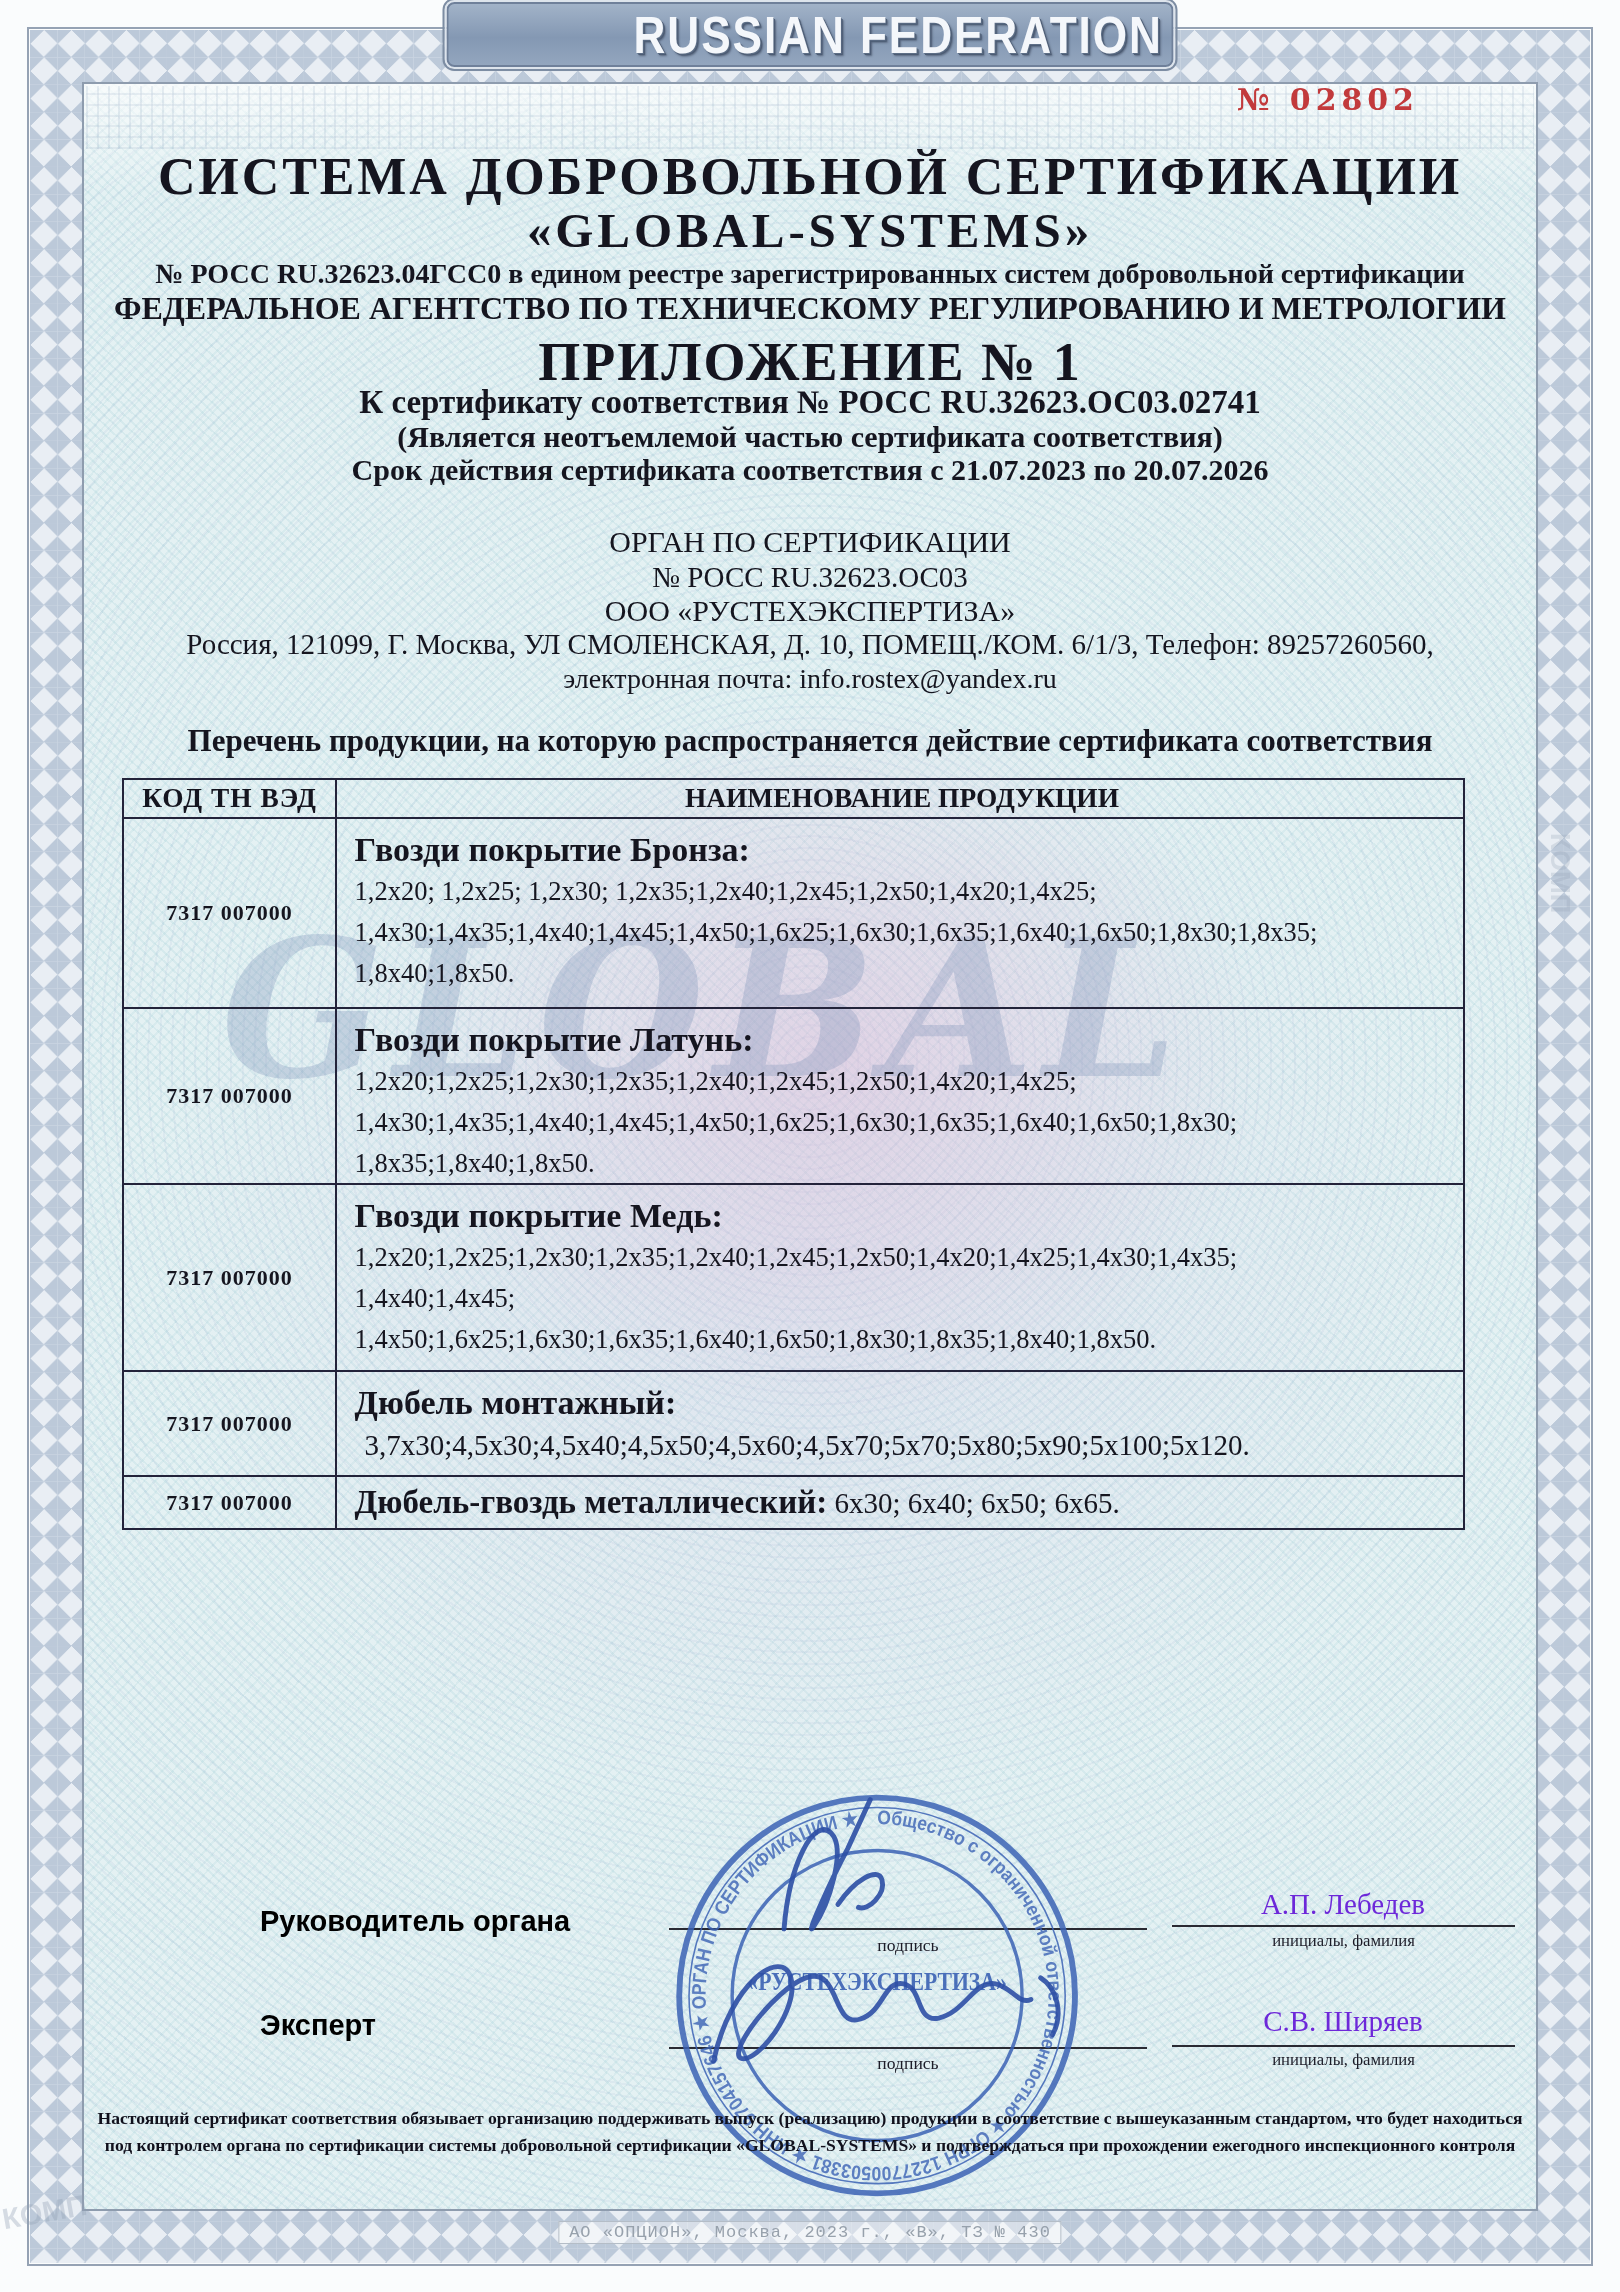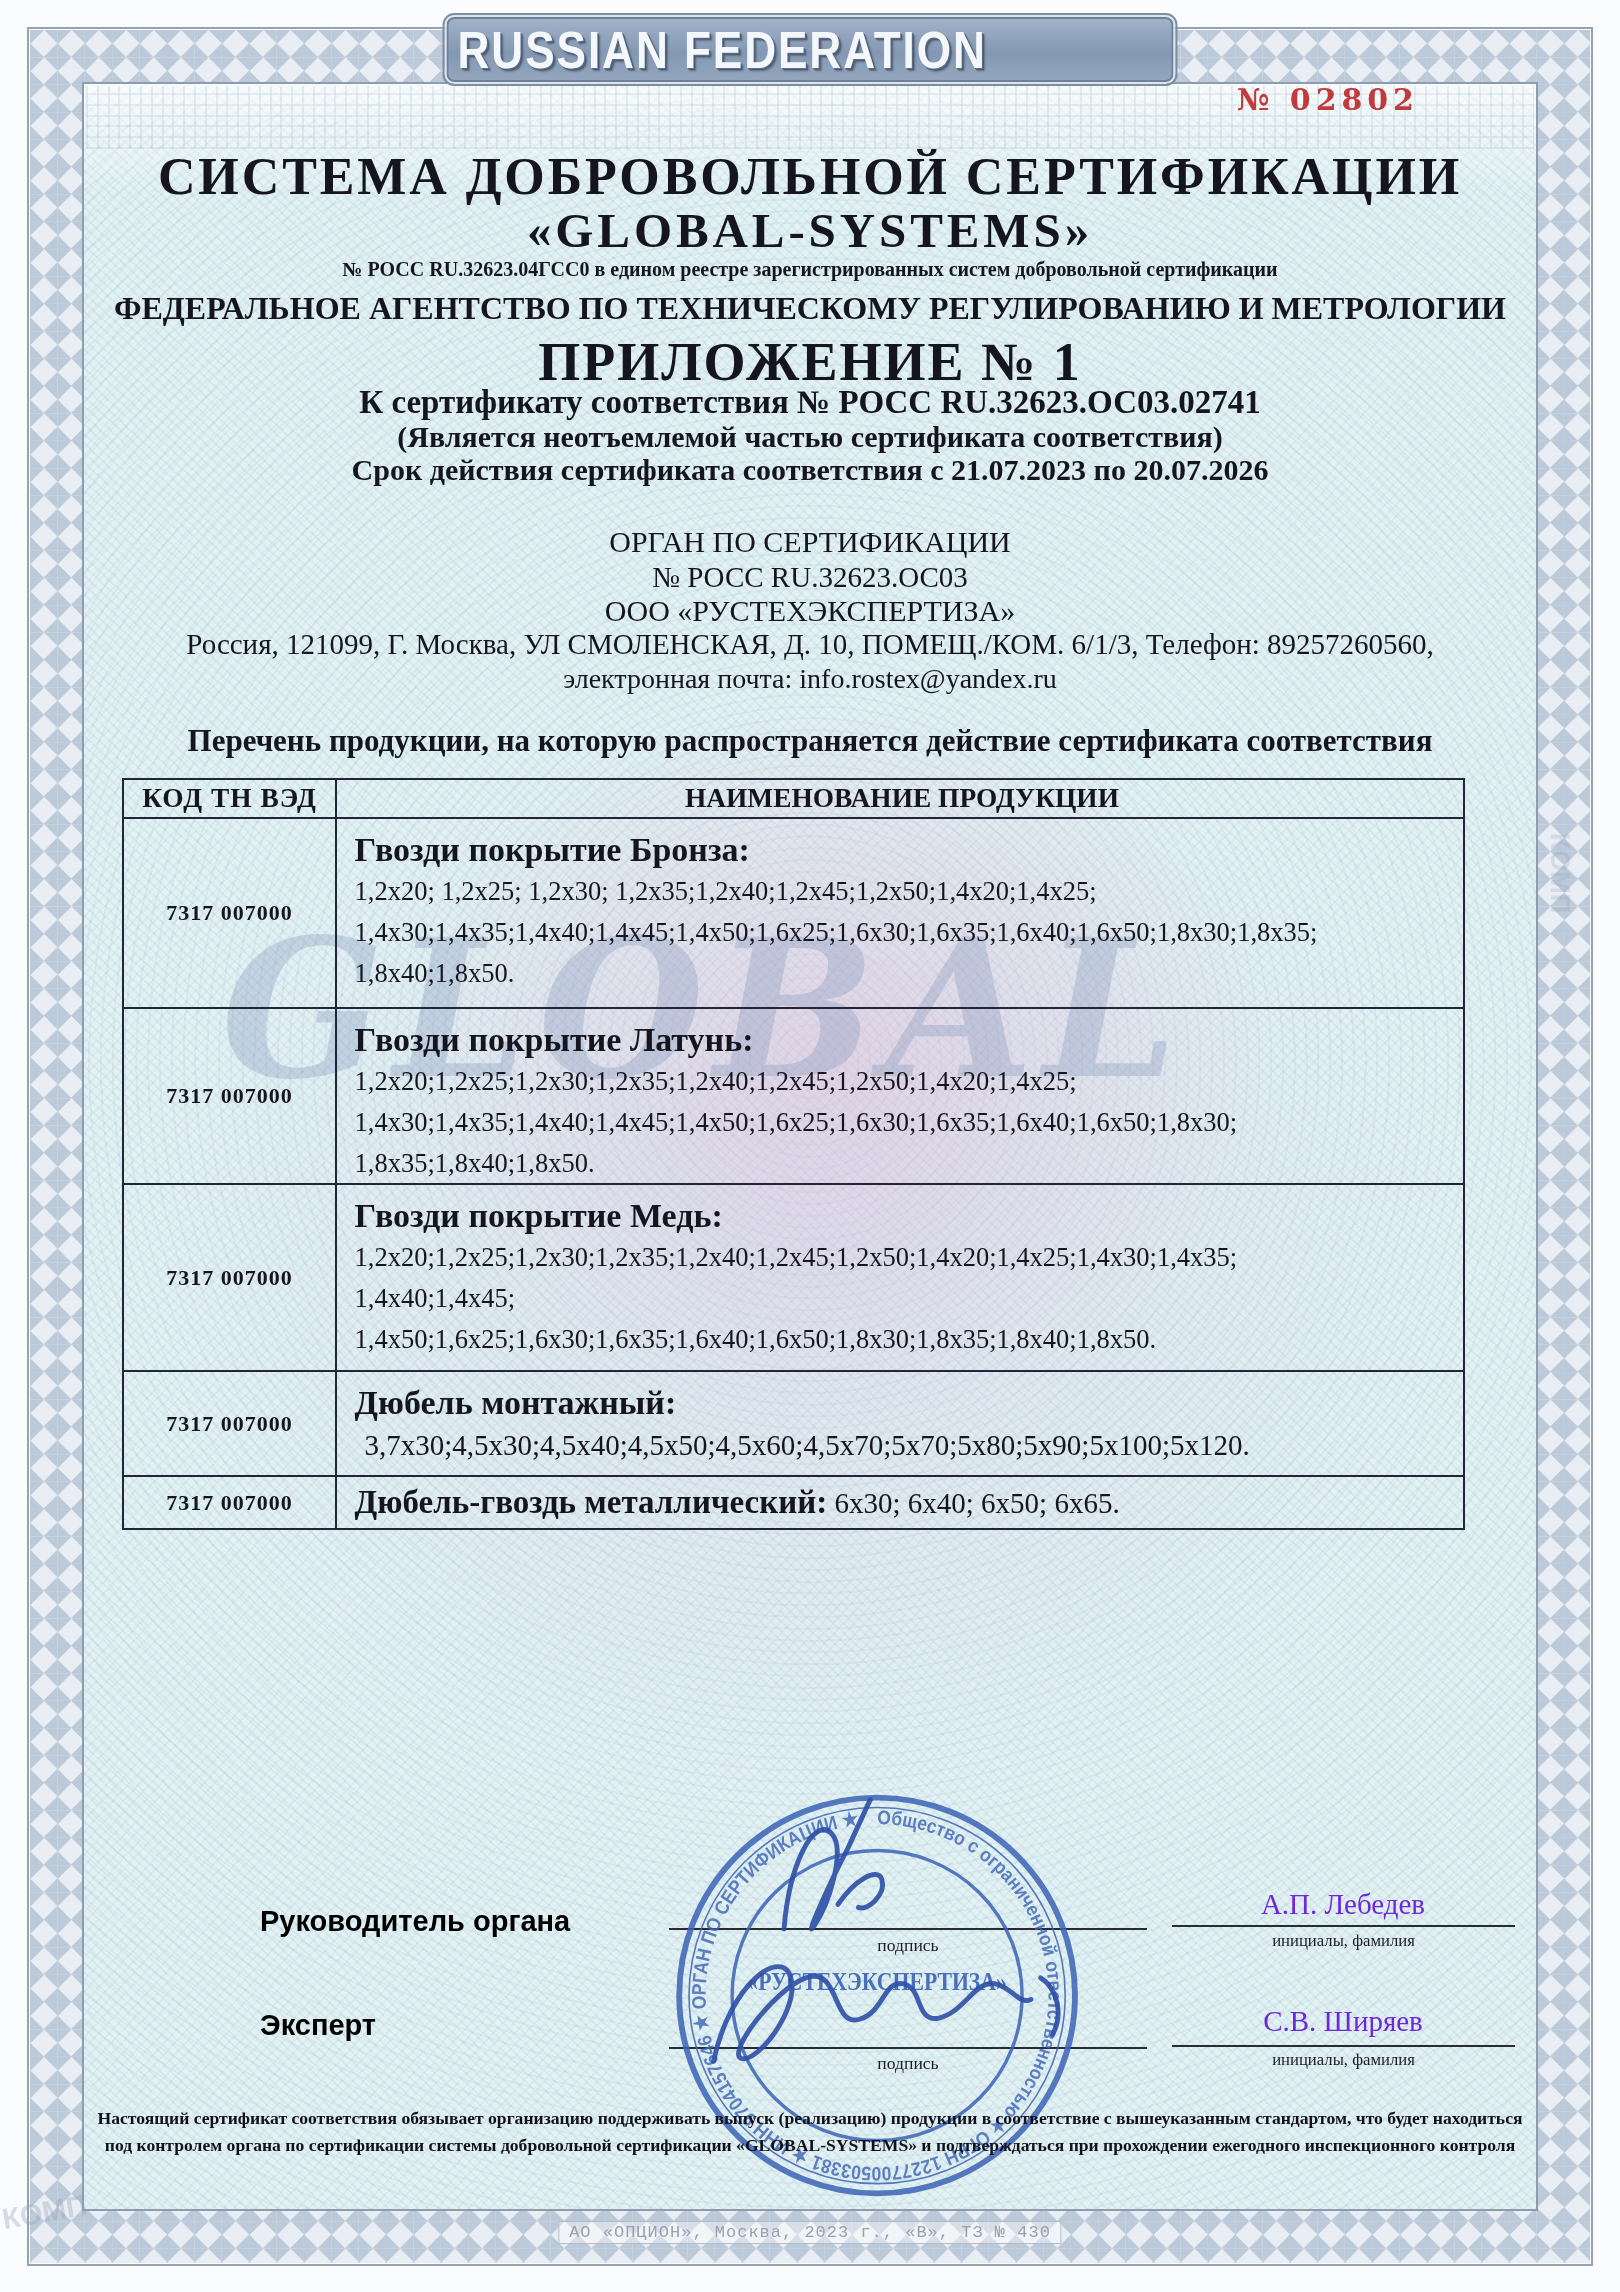--- a/index.html
+++ b/index.html
@@ -22,35 +22,35 @@
       radial-gradient(ellipse 882px 745px at 50% 55%,rgba(205,185,224,0.25),rgba(205,185,224,0) 75%),
       repeating-radial-gradient(circle at 50% 46%,rgba(140,160,200,0.10) 0 2px,transparent 2px 11.8px),
       repeating-linear-gradient(43deg,rgba(110,180,192,0.12) 0 2px,transparent 2px 6.9px),
       repeating-linear-gradient(-47deg,rgba(110,180,192,0.10) 0 2px,transparent 2px 7.8px),
       linear-gradient(#e4f1f3,#e4f1f3);}
   .top-strip{position:absolute;left:86px;right:86px;top:86px;height:63px;opacity:.45;
     background:
       repeating-linear-gradient(90deg,rgba(130,155,185,.35) 0 2px,transparent 2px 10.8px),
       repeating-linear-gradient(0deg,rgba(130,155,185,.30) 0 2px,transparent 2px 10.8px);}
   
-  .banner{position:absolute;left:50%;transform:translateX(-50%);top:15px;width:727px;height:65px;
+  .banner{position:absolute;left:50%;transform:translateX(-50%);top:0;width:727px;height:65px;
     background:linear-gradient(180deg,#a3b4c9,#8498b3 55%,#94a7bf);
     border:2.9px solid #dde4ec;outline:2px solid #7d8da3;border-radius:9.8px;
     box-shadow:inset 0 0 0 2px #6f809a, 0 1px 2px rgba(60,70,90,.35);
-    display:flex;align-items:center;justify-content:flex-start;}
+    display:flex;align-items:center;justify-content:flex-end;}
   .banner span{font-family:"Liberation Sans",sans-serif;font-weight:bold;font-size:46px;
     letter-spacing:2px;color:#f4f7fb;transform:scale(.96,1.12);
     text-shadow:1px 1px 0 #5d6e86,2px 2px 0 #4c5c74,2.9px 2.9px 2px rgba(40,50,70,.5);}
   
   .cline{position:absolute;left:88px;right:88px;text-align:center;}
   .serial{position:absolute;left:1237px;top:82px;font-family:"DejaVu Serif",serif;font-weight:bold;
     font-size:30px;letter-spacing:4.9px;color:#c23a3c;}
   .t-system{top:147px;font-size:52px;font-weight:bold;letter-spacing:2.9px;}
   .t-gs{top:202px;font-size:49px;font-weight:bold;letter-spacing:3.9px;}
-  .t-reg{top:258px;font-size:20px;font-weight:bold;}
+  .t-reg{top:258px;font-size:28px;font-weight:bold;}
   .t-agency{top:290px;font-size:32px;font-weight:bold;}
   .t-append{top:331px;font-size:54px;font-weight:bold;letter-spacing:2px;}
   .t-cert{top:384px;font-size:33px;font-weight:bold;}
   .t-note{top:420px;font-size:30px;font-weight:bold;}
   .t-valid{top:453px;font-size:30px;font-weight:bold;}
   .t-organ{top:525px;font-size:30px;}
   .t-orgno{top:561px;font-size:29px;}
   .t-orgname{top:594px;font-size:30px;}
   .t-addr{top:628px;font-size:29px;}
   .t-email{top:663px;font-size:28px;}

